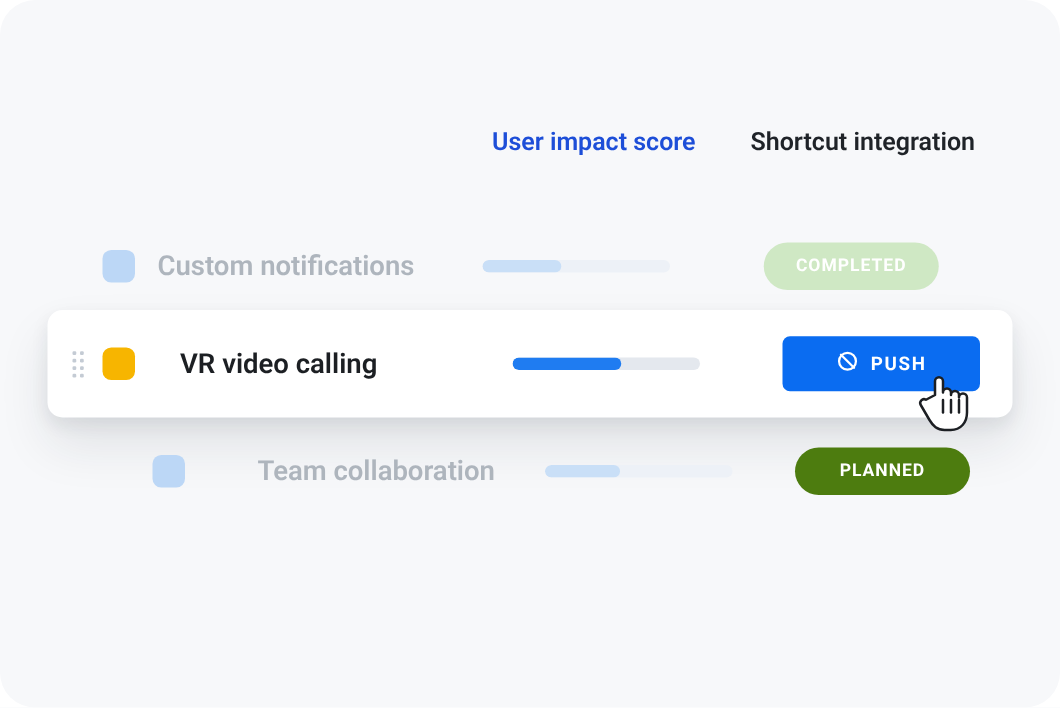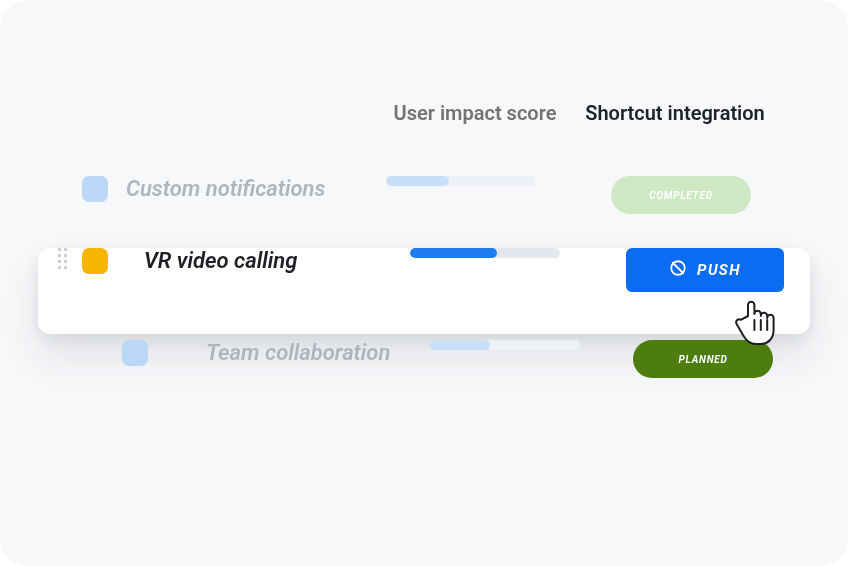--- a/index.html
+++ b/index.html
@@ -22,32 +22,31 @@
     width: 100%;
     display: flex;
   }
   .head-spacer { width: 380px; }
   .head-col {
     font-size: 20px;
     font-weight: 600;
     text-align: center;
     line-height: 1.35;
   }
-  .head-col.score { width: 190px; color: #737373; }
-  .head-col.integration { width: 210px; color: #1f2328; }
+  .head-col.score { width: 190px; color: #1d4ed8; }
+  .head-col.integration { width: 210px; color: #1f2328; text-align: right; }
 
   .row {
     position: absolute;
     left: 62px;
     width: 724px;
     height: 74px;
     display: flex;
-    align-items: flex-start;
+    align-items: center;
     border-radius: 12px;
-    font-style: italic;
   }
   .row.faded-1 { top: 176px; }
   .row.highlight {
     top: 248px;
     left: 38px;
     width: 772px;
     height: 86px;
     background: #fff;
     box-shadow: 0 22px 40px rgba(30,36,50,0.10), 0 6px 14px rgba(30,36,50,0.08);
   }
@@ -121,21 +120,21 @@
     align-items: center;
   }
 
   .pill {
     height: 38px;
     min-width: 140px;
     border-radius: 999px;
     display: flex;
     align-items: center;
     justify-content: center;
-    font-size: 10px;
+    font-size: 14px;
     font-weight: 700;
     letter-spacing: 0.8px;
     padding: 0 22px;
     color: #fff;
   }
   .pill.completed { background: #cfe8c4; }
   .pill.planned { background: #4d7c0f; }
 
   .push-btn {
     height: 44px;

